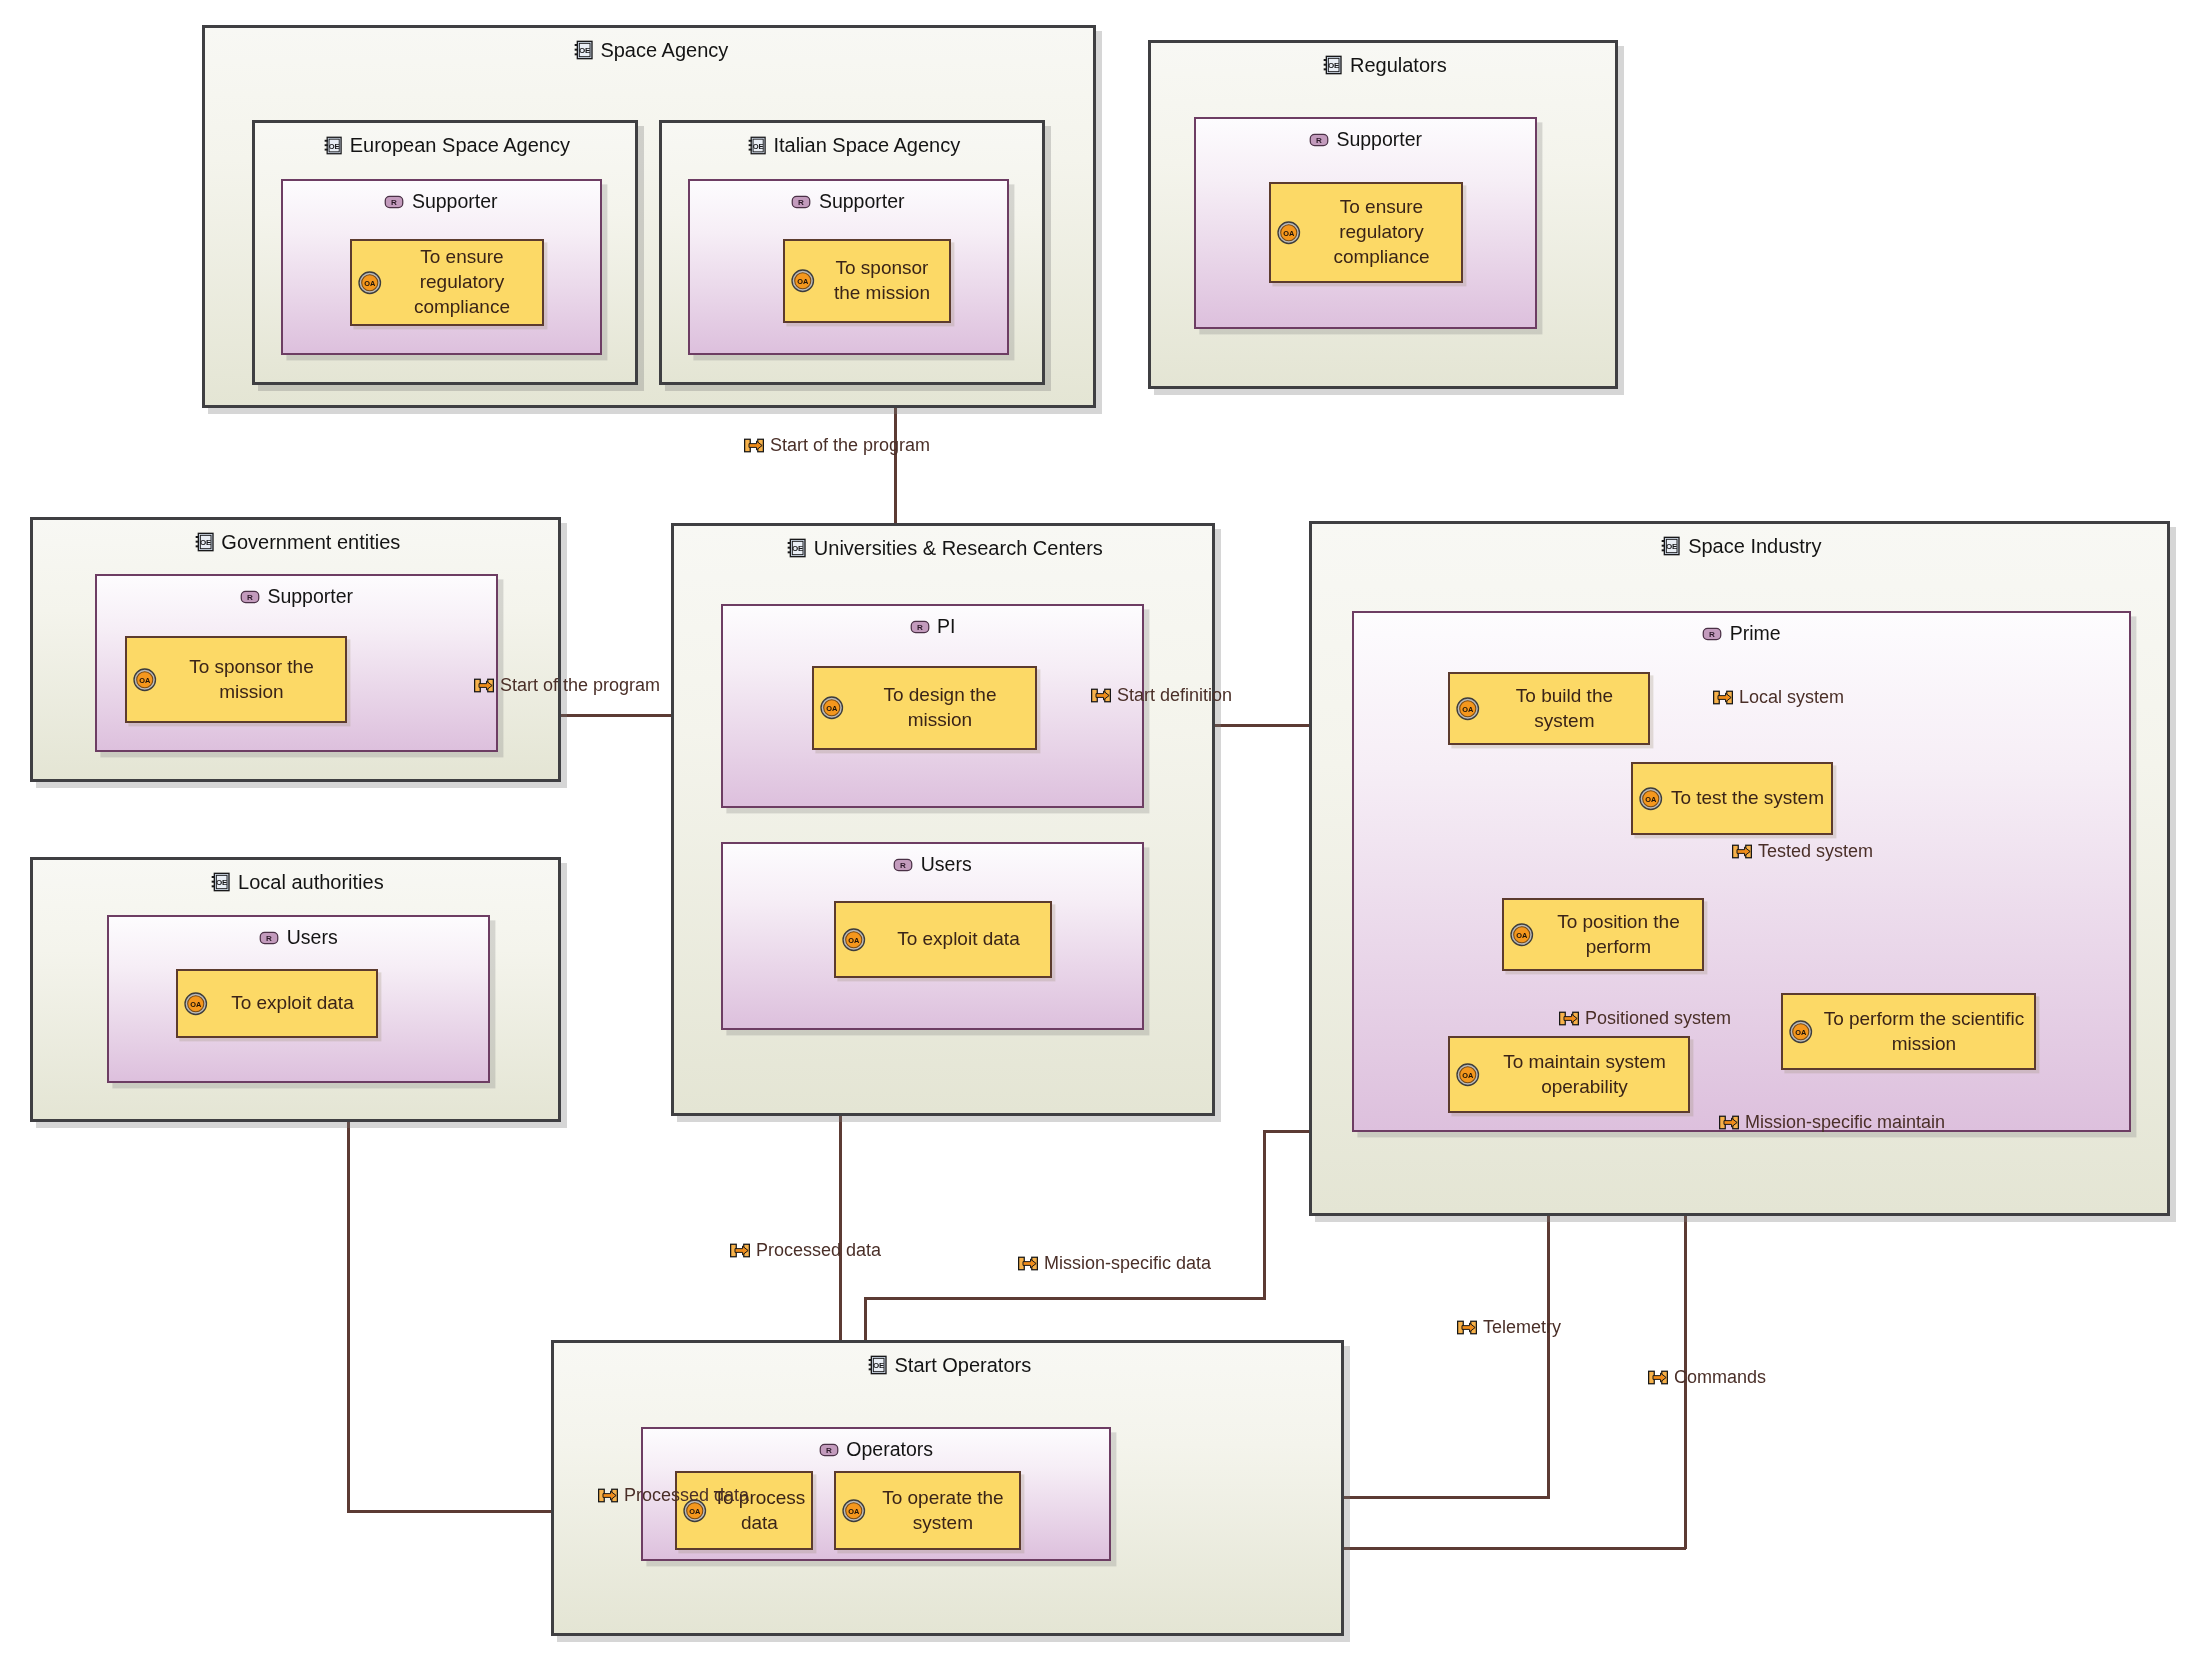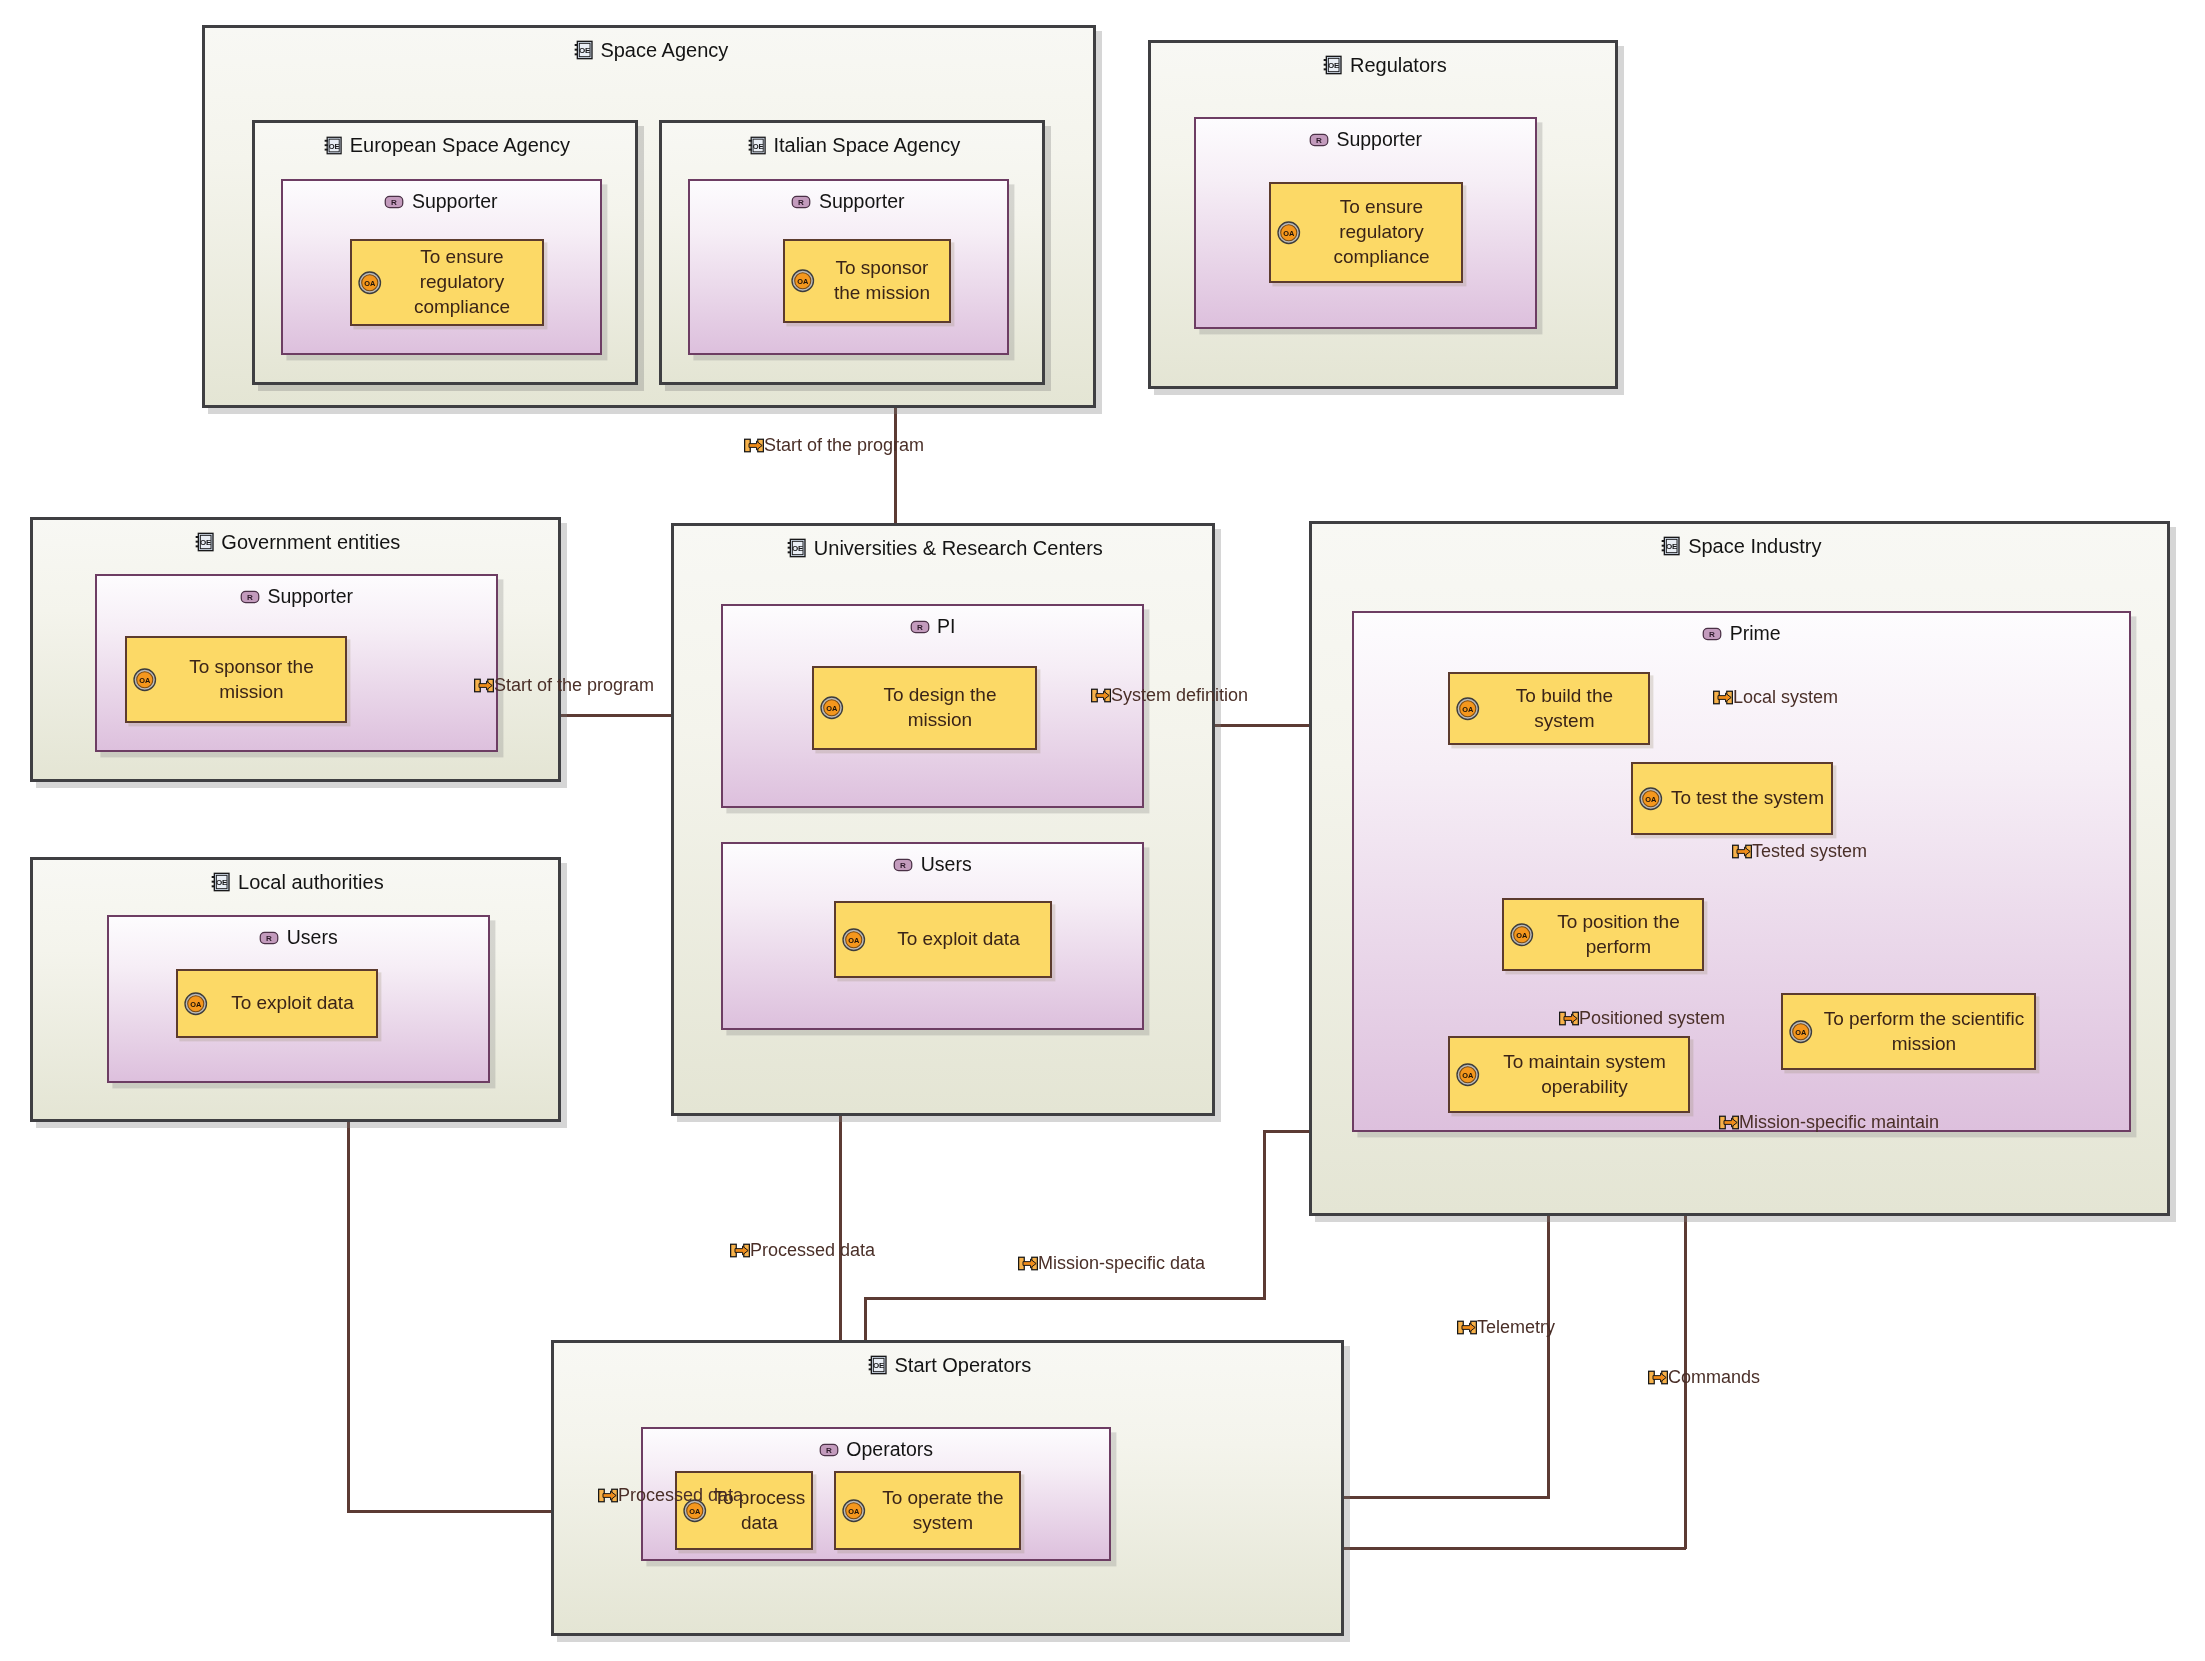--- a/index.html
+++ b/index.html
@@ -82,21 +82,21 @@
 
   
   .ico{display:inline-block;flex:0 0 auto;line-height:0;}
   .ico svg{display:block;}
 
   
   .flow-lbl{
     position:absolute;
     display:flex;
     align-items:center;
-    gap:0;
+    gap:6px;
     font-size:18px;
     color:#4a2f28;
     white-space:nowrap;
     pointer-events:none;
   }
 
   
   .conn{position:absolute;background:#5c3b34;}
   .conn.h{height:2.7px;}
   .conn.v{width:2.7px;}
@@ -584,21 +584,21 @@
   </div>
 
   <div class="flow-lbl" style="left:1091px;top:685px;">
     <span class="ico">
       <svg width="20" height="15" viewBox="0 0 32 22">
         <rect x="1" y="1" width="9" height="20" fill="#f7b24a" stroke="#171717" stroke-width="2"></rect>
         <rect x="22" y="1" width="9" height="20" fill="#f7b24a" stroke="#171717" stroke-width="2"></rect>
         <path d="M8 8 H20 V4 L29 11 L20 18 V14 H8 Z" fill="#ef8c1a" stroke="#171717" stroke-width="1.6"></path>
       </svg>
     </span>
-    <span>System definition</span>
+    <span>Start definition</span>
   </div>
 
   <div class="flow-lbl" style="left:1713px;top:687px;">
     <span class="ico">
       <svg width="20" height="15" viewBox="0 0 32 22">
         <rect x="1" y="1" width="9" height="20" fill="#f7b24a" stroke="#171717" stroke-width="2"></rect>
         <rect x="22" y="1" width="9" height="20" fill="#f7b24a" stroke="#171717" stroke-width="2"></rect>
         <path d="M8 8 H20 V4 L29 11 L20 18 V14 H8 Z" fill="#ef8c1a" stroke="#171717" stroke-width="1.6"></path>
       </svg>
     </span>

